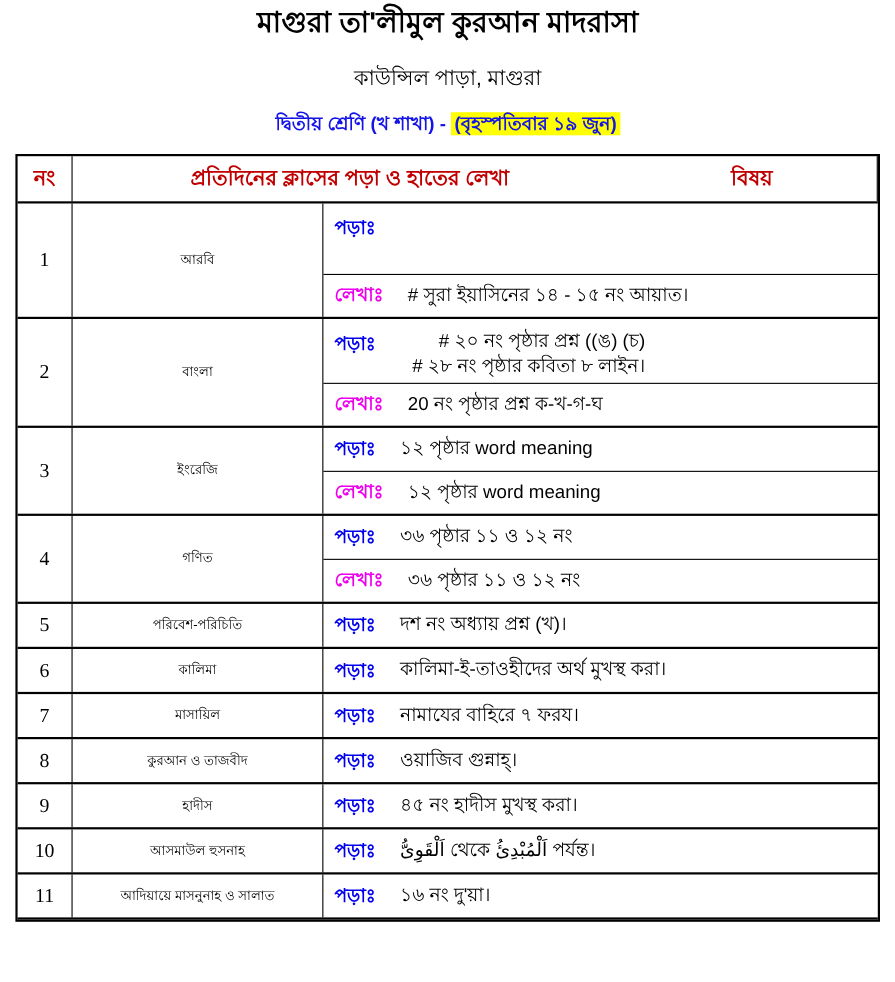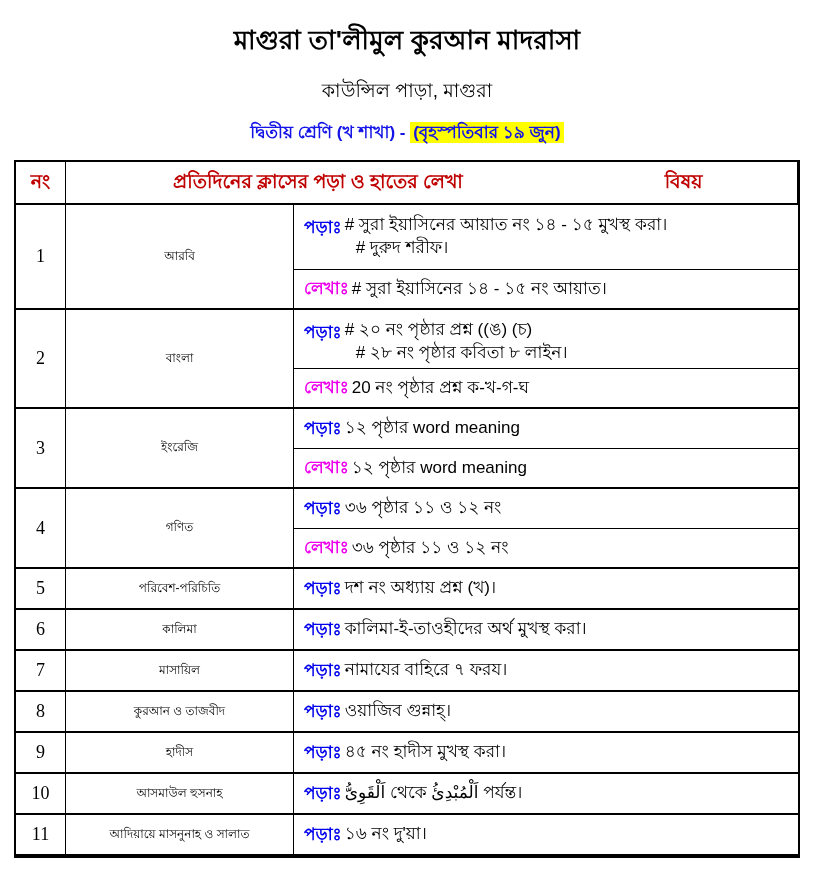--- a/index.html
+++ b/index.html
@@ -14,21 +14,21 @@
   html, body { background: #ffffff; }
   body { font-family: "Liberation Sans", sans-serif; color: #000; }
   .page {
     width: 814px;
     height: 893px;
     background: #fff;
     overflow: hidden;
     position: relative;
   }
   
-  .doc-header { text-align: center; padding-top: 20px; }
+  .doc-header { text-align: center; }
   .school-name {
     font-size: 26px;
     font-weight: bold;
     letter-spacing: 0.2px;
     margin-bottom: 12px;
   }
   .school-address {
     font-size: 19px;
     font-weight: normal;
     margin-bottom: 11px;
@@ -88,23 +88,24 @@
   .tr.head .c3 {
     flex-direction: row;
     align-items: center;
     justify-content: center;
     text-align: center;
   }
   
   .sub {
     display: flex;
     align-items: center;
-    gap: 3px;
+    gap: 22px;
     padding: 3px 10px;
     min-height: 39px;
+    text-align: right;
   }
   .sub + .sub { border-top: 1px solid var(--border-black, #000); }
   .sub.top { align-items: flex-start; padding-top: 9px; }
   .sub.hA { min-height: 64px; }
   .sub.hB { min-height: 58px; }
   .lbl { font-weight: bold; font-size: 17px; white-space: nowrap; }
   .plbl { color: var(--pora-blue, #0000EE); }
   .llbl { color: var(--lekha-magenta, #EE00EE); }
   .lines { font-size: 17px; line-height: 1.35; }
   .lines .ind { margin-left: 11px; }
@@ -129,24 +130,20 @@
       <div class="td c3 hc">প্রতিদিনের ক্লাসের পড়া ও হাতের লেখা</div>
       <div class="td c2 hc">বিষয়</div>
     </div>
 
     <div class="tr">
       <div class="td c1">1</div>
       <div class="td c2">আরবি</div>
       <div class="td c3">
         <div class="sub top hA">
           <span class="lbl plbl">পড়াঃ</span>
-          <div class="lines">
-            <div># সুরা ইয়াসিনের আয়াত নং ১৪ - ১৫ মুখস্থ করা।</div>
-            <div class="ind"># দুরুদ শরীফ।</div>
-          </div>
         </div>
         <div class="sub">
           <span class="lbl llbl">লেখাঃ</span>
           <div class="lines">
             <div># সুরা ইয়াসিনের ১৪ - ১৫ নং আয়াত।</div>
           </div>
         </div>
       </div>
     </div>
 

